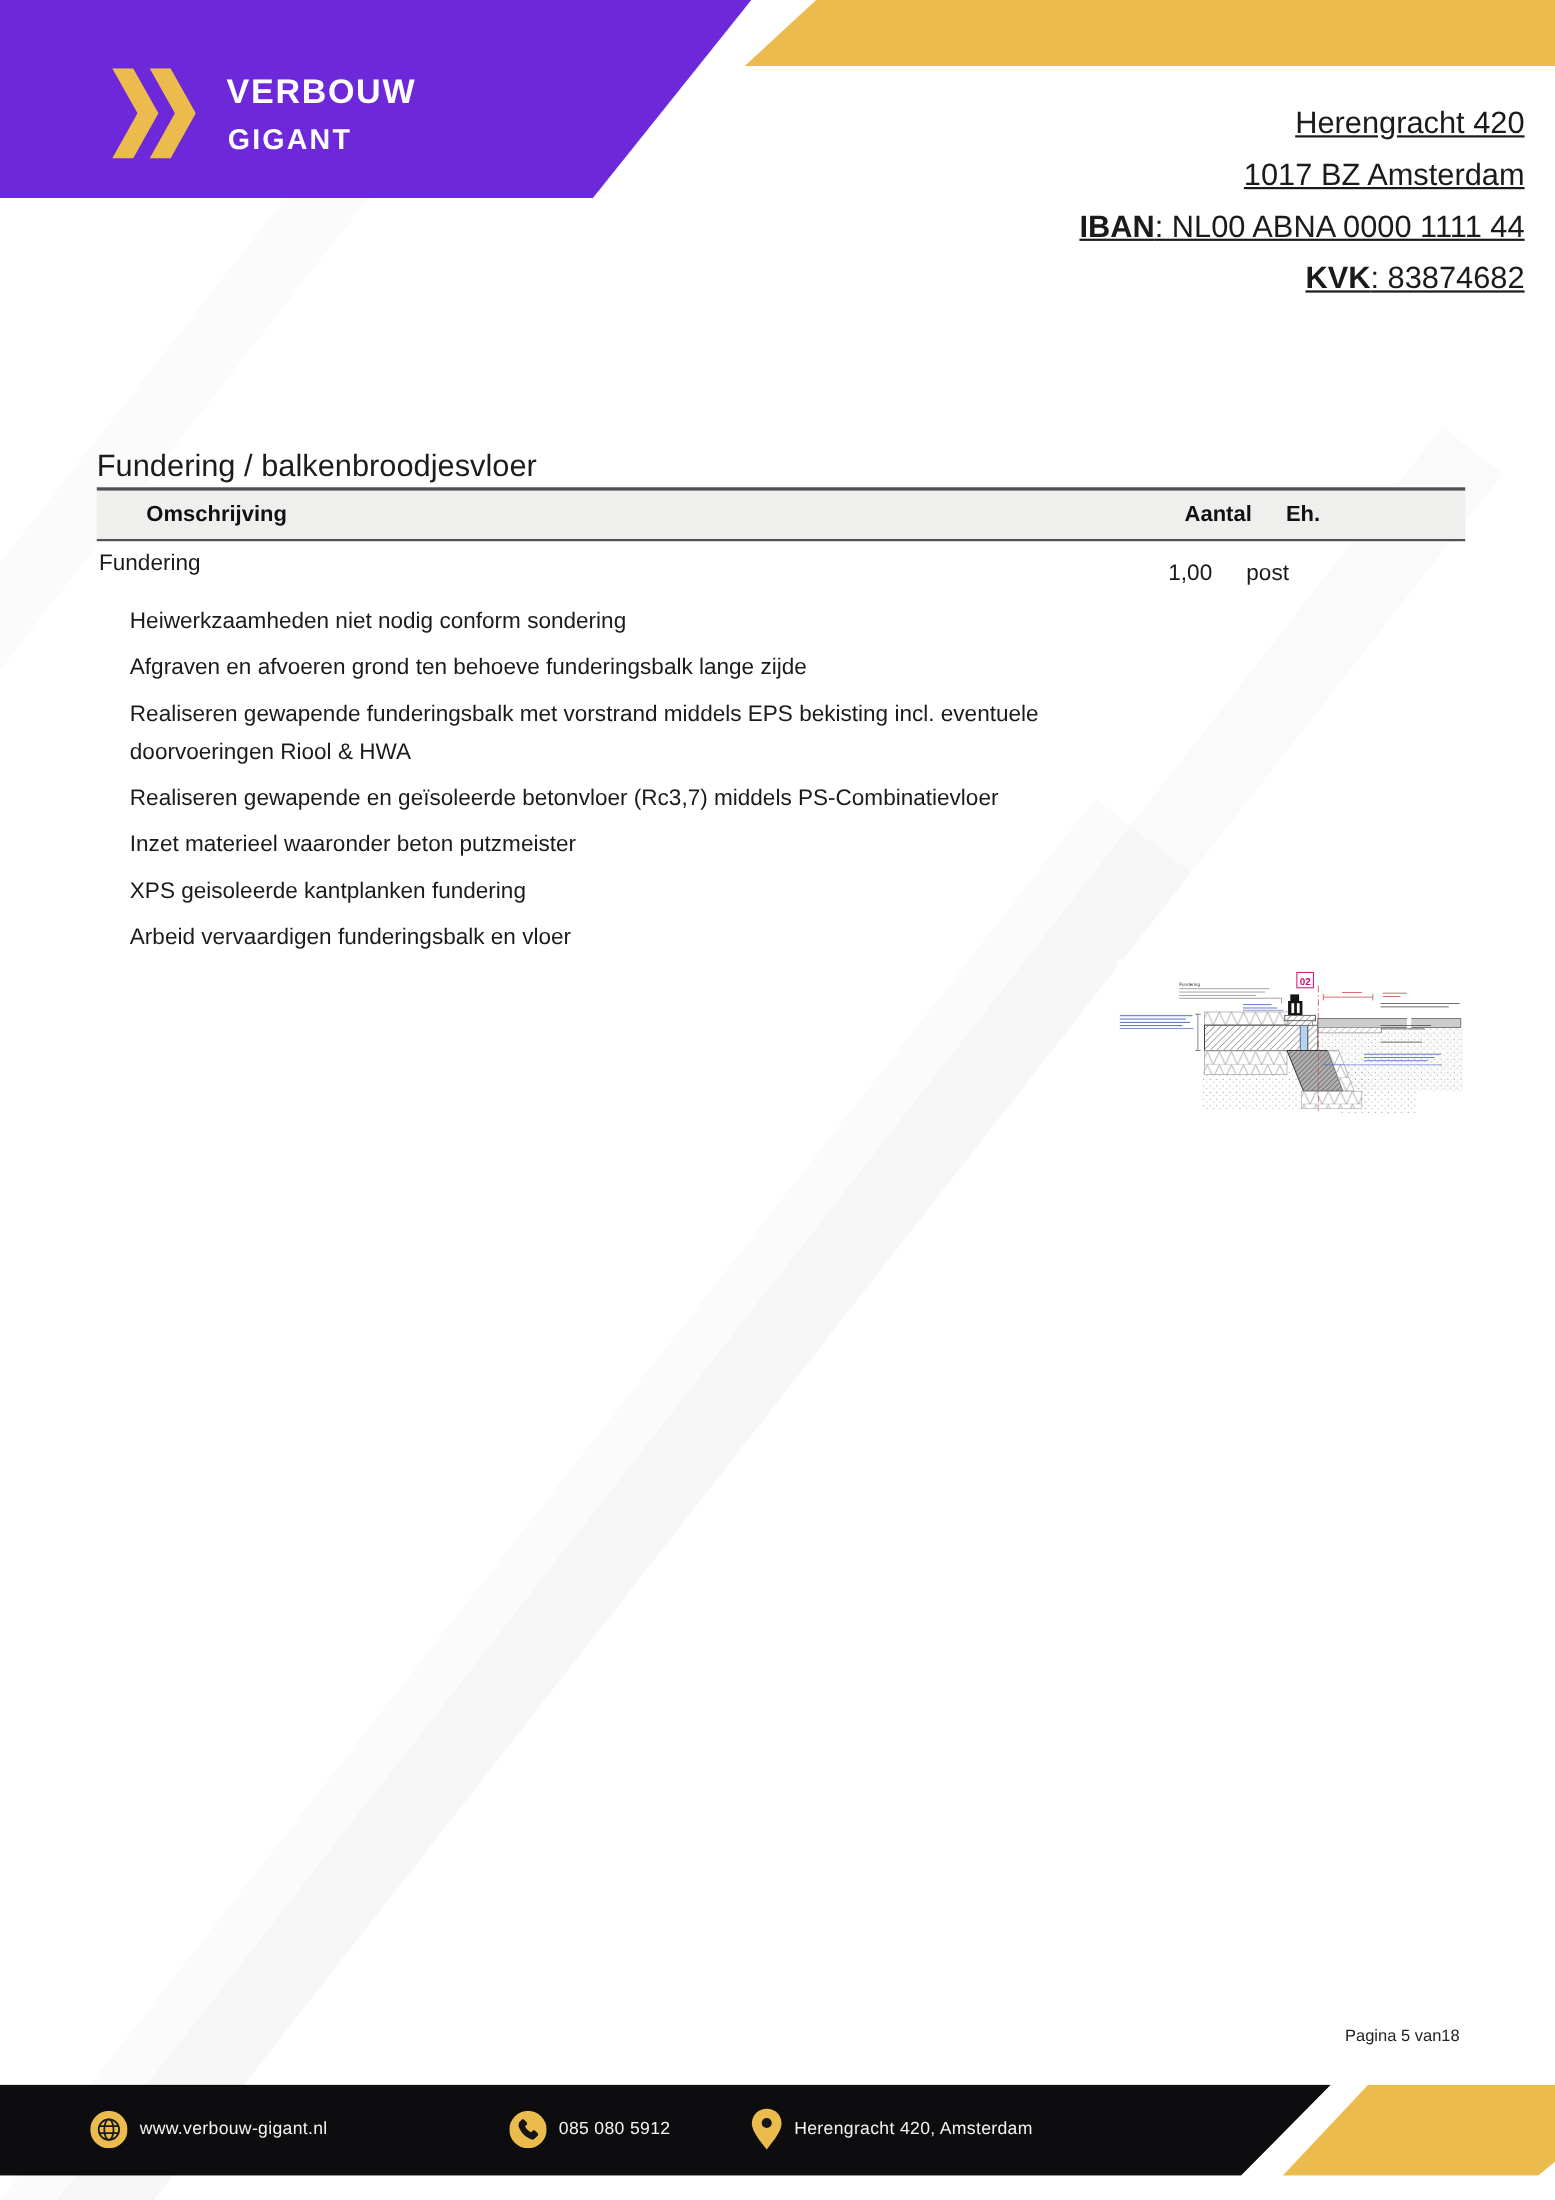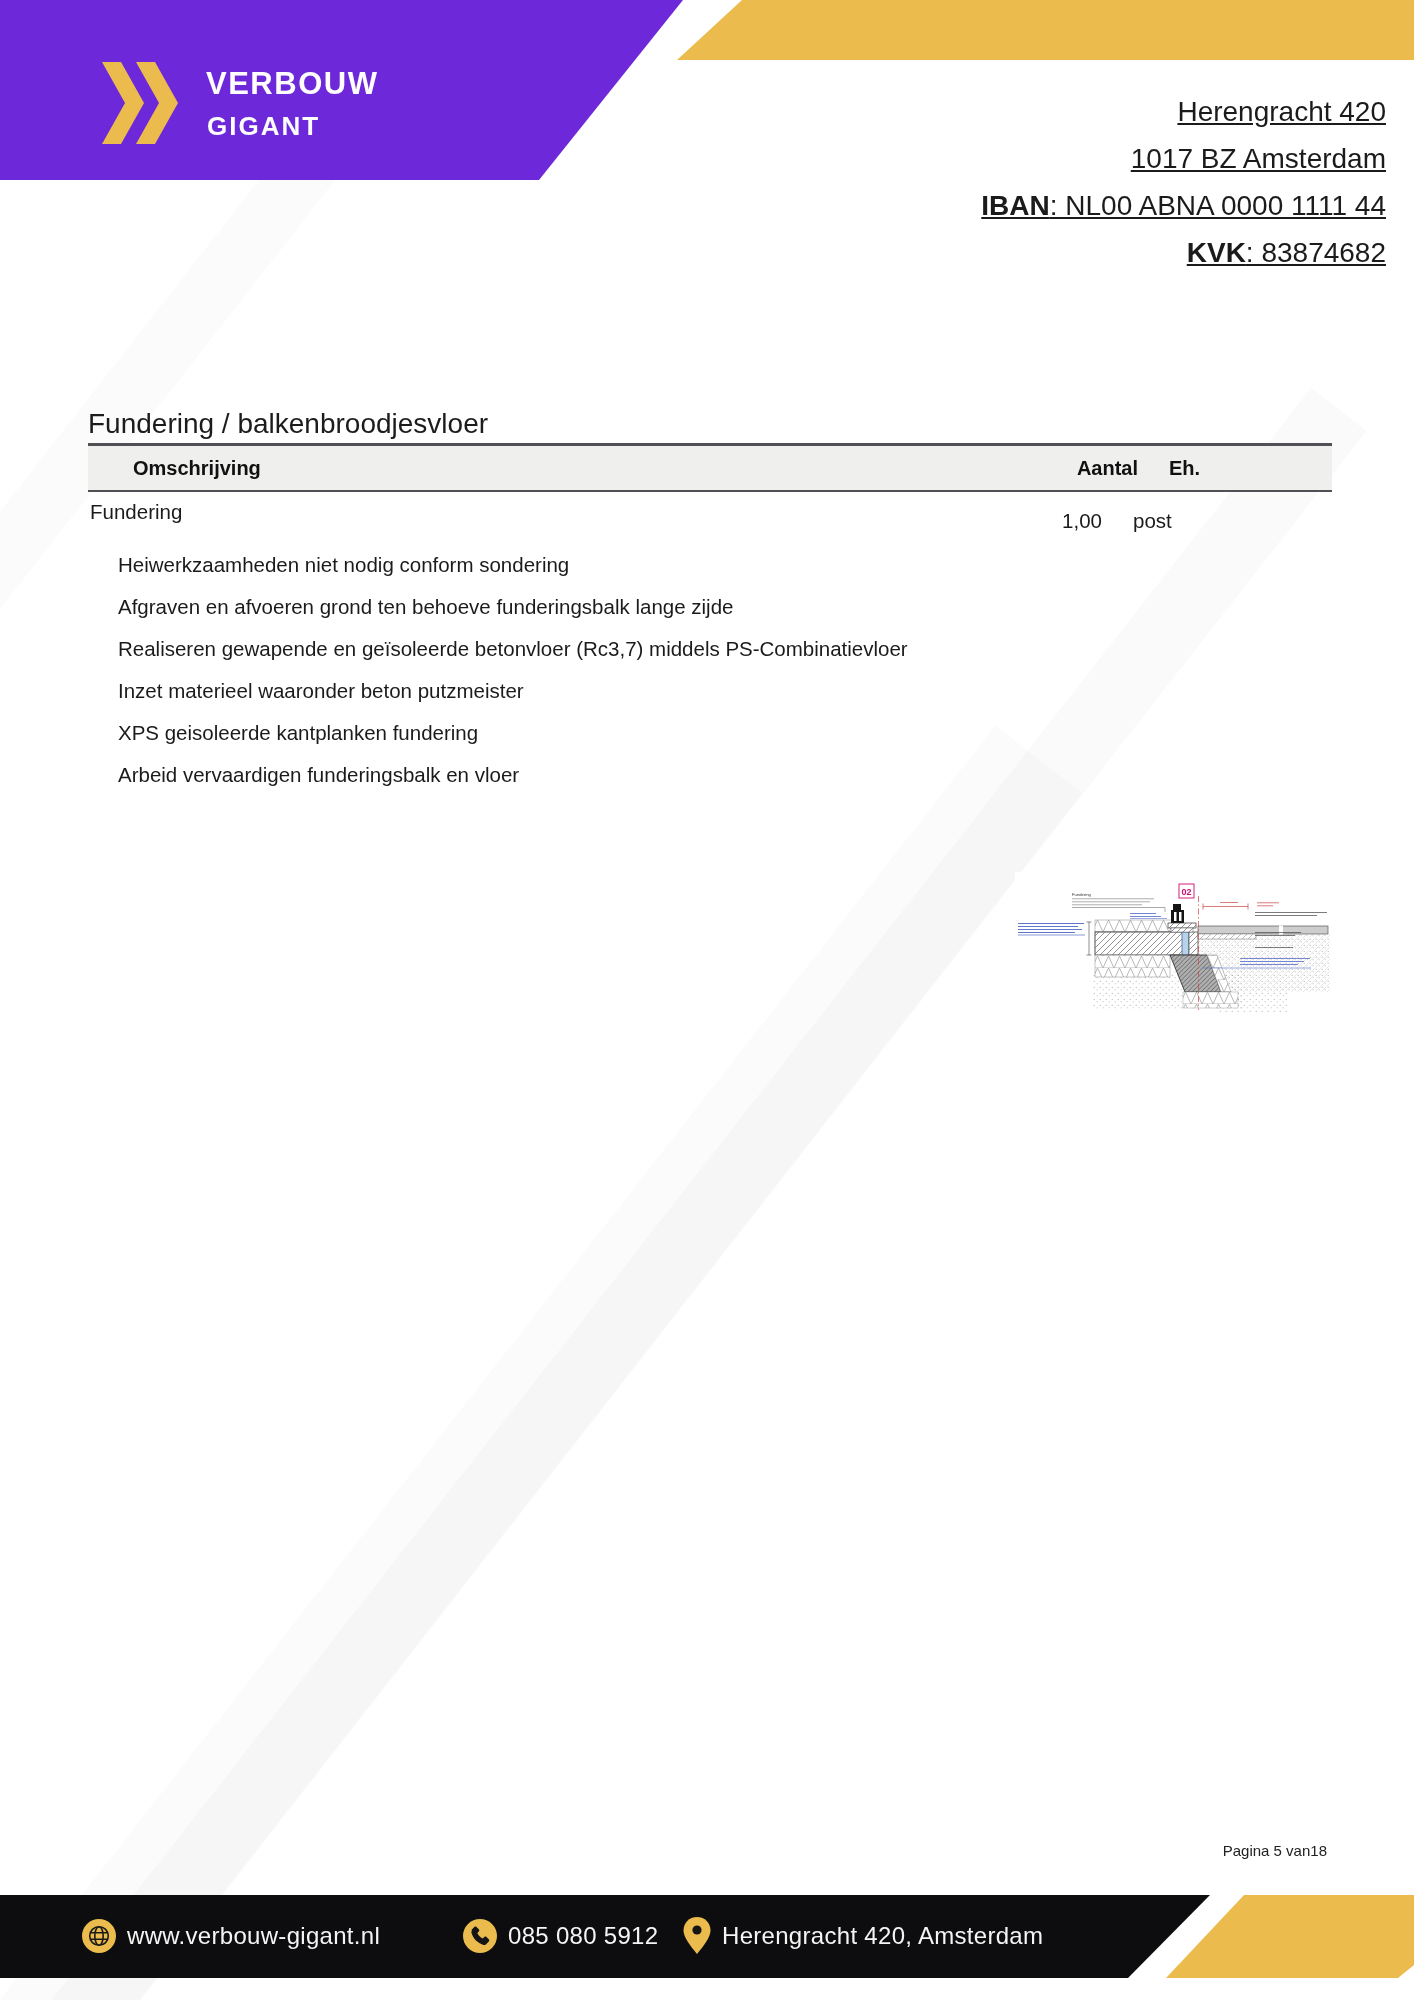--- a/index.html
+++ b/index.html
@@ -43,21 +43,21 @@
   
   .drawing{position:absolute;left:1015px;top:872px;}
 
   
   .page-num{position:absolute;left:0;top:1842px;width:1327px;text-align:right;font-size:15px;color:#222;}
   .footer-black{position:absolute;left:0;top:1895px;width:1414px;height:83px;background:#0d0d0f;
                 clip-path:polygon(0 0,1210px 0,1128px 100%,0 100%);}
   .footer-yellow{position:absolute;left:0;top:1895px;width:1414px;height:83px;background:#EBBC4D;
                  clip-path:polygon(1244px 0,1500px 0,1398px 100%,1166px 100%);}
   .f-icon{position:absolute;top:24px;}
-  .f-text{position:absolute;top:27px;font-size:24px;line-height:28px;color:#f4f4f4;letter-spacing:0.3px;}
+  .f-text{position:absolute;top:27px;font-size:16px;line-height:28px;color:#f4f4f4;letter-spacing:0.3px;}
   .fi-globe{left:82px;}  .ft-web{left:127px;}
   .fi-phone{left:463px;} .ft-phone{left:508px;}
   .fi-pin{left:682px;top:21px;} .ft-addr{left:722px;}
 </style>
 </head>
 <body>
 
 <div class="page">
 
   <div class="streak s1"></div>
@@ -91,20 +91,21 @@
 
   <div class="trow">
     <span class="td-desc">Fundering</span>
     <span class="td-qty">1,00</span>
     <span class="td-unit">post</span>
   </div>
 
   <div class="details">
     <div class="detail">Heiwerkzaamheden niet nodig conform sondering</div>
     <div class="detail">Afgraven en afvoeren grond ten behoeve funderingsbalk lange zijde</div>
+    <div class="detail">Realiseren gewapende funderingsbalk met vorstrand middels EPS bekisting incl. eventuele doorvoeringen Riool &amp; HWA</div>
     <div class="detail">Realiseren gewapende en geïsoleerde betonvloer (Rc3,7) middels PS-Combinatievloer</div>
     <div class="detail">Inzet materieel waaronder beton putzmeister</div>
     <div class="detail">XPS geisoleerde kantplanken fundering</div>
     <div class="detail">Arbeid vervaardigen funderingsbalk en vloer</div>
   </div>
 
   <svg class="drawing" width="330" height="152" viewBox="0 0 330 152">
     <defs>
       <pattern id="hx" width="6" height="6" patternUnits="userSpaceOnUse">
         <path d="M-1,7 L7,-1" stroke="#777" stroke-width="0.8"></path>

